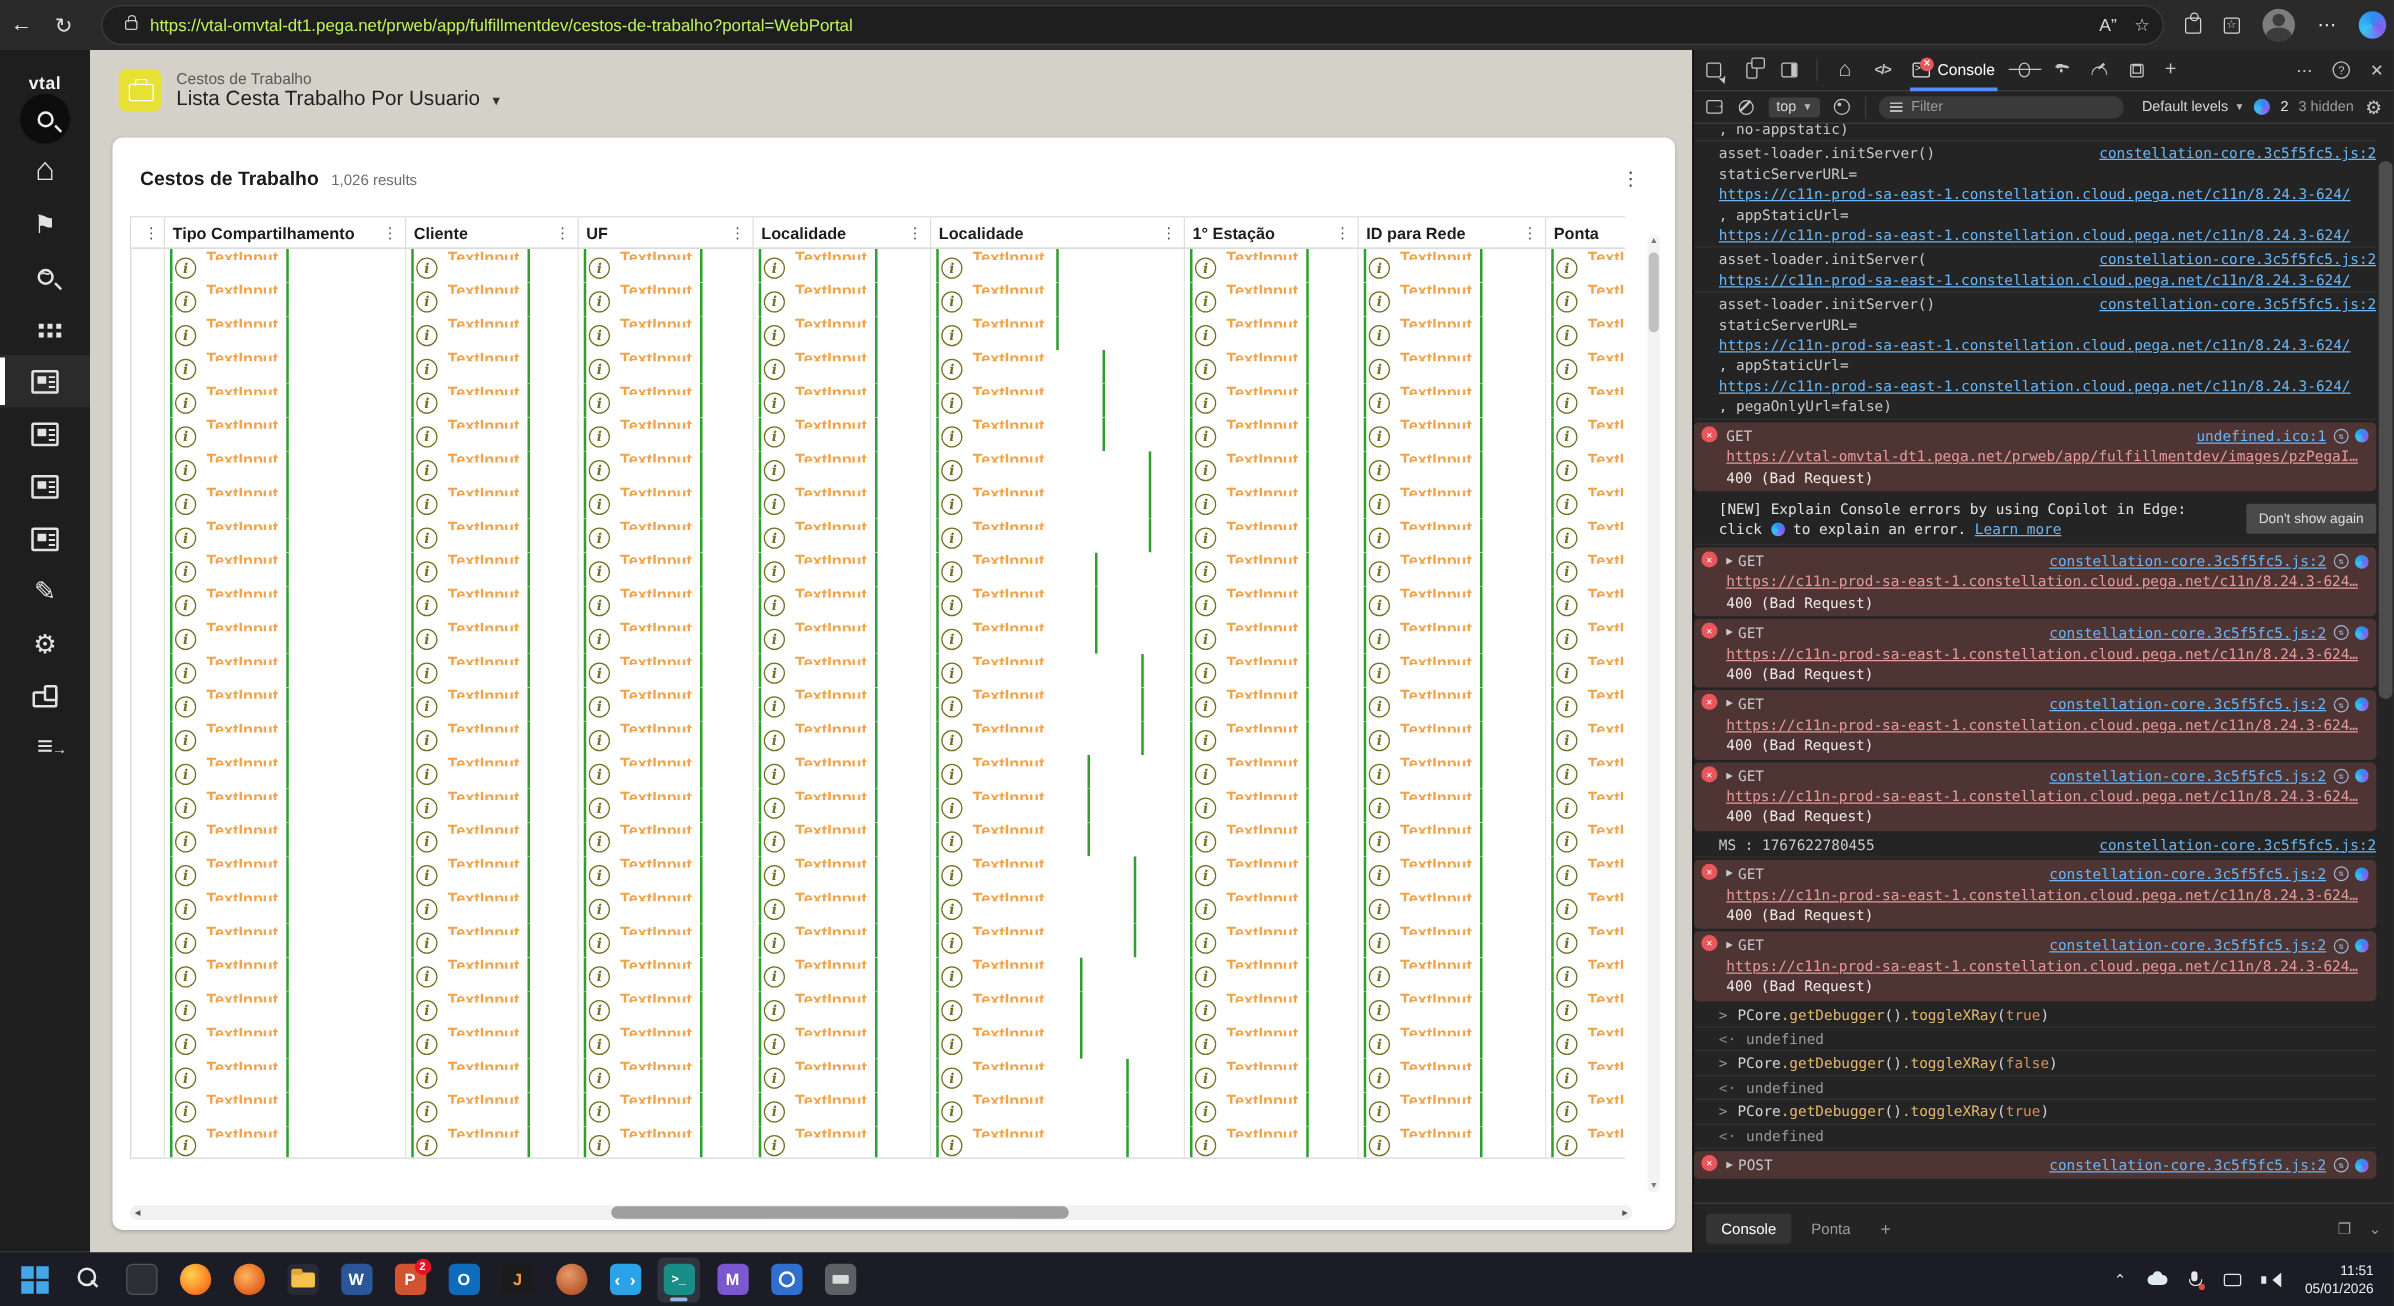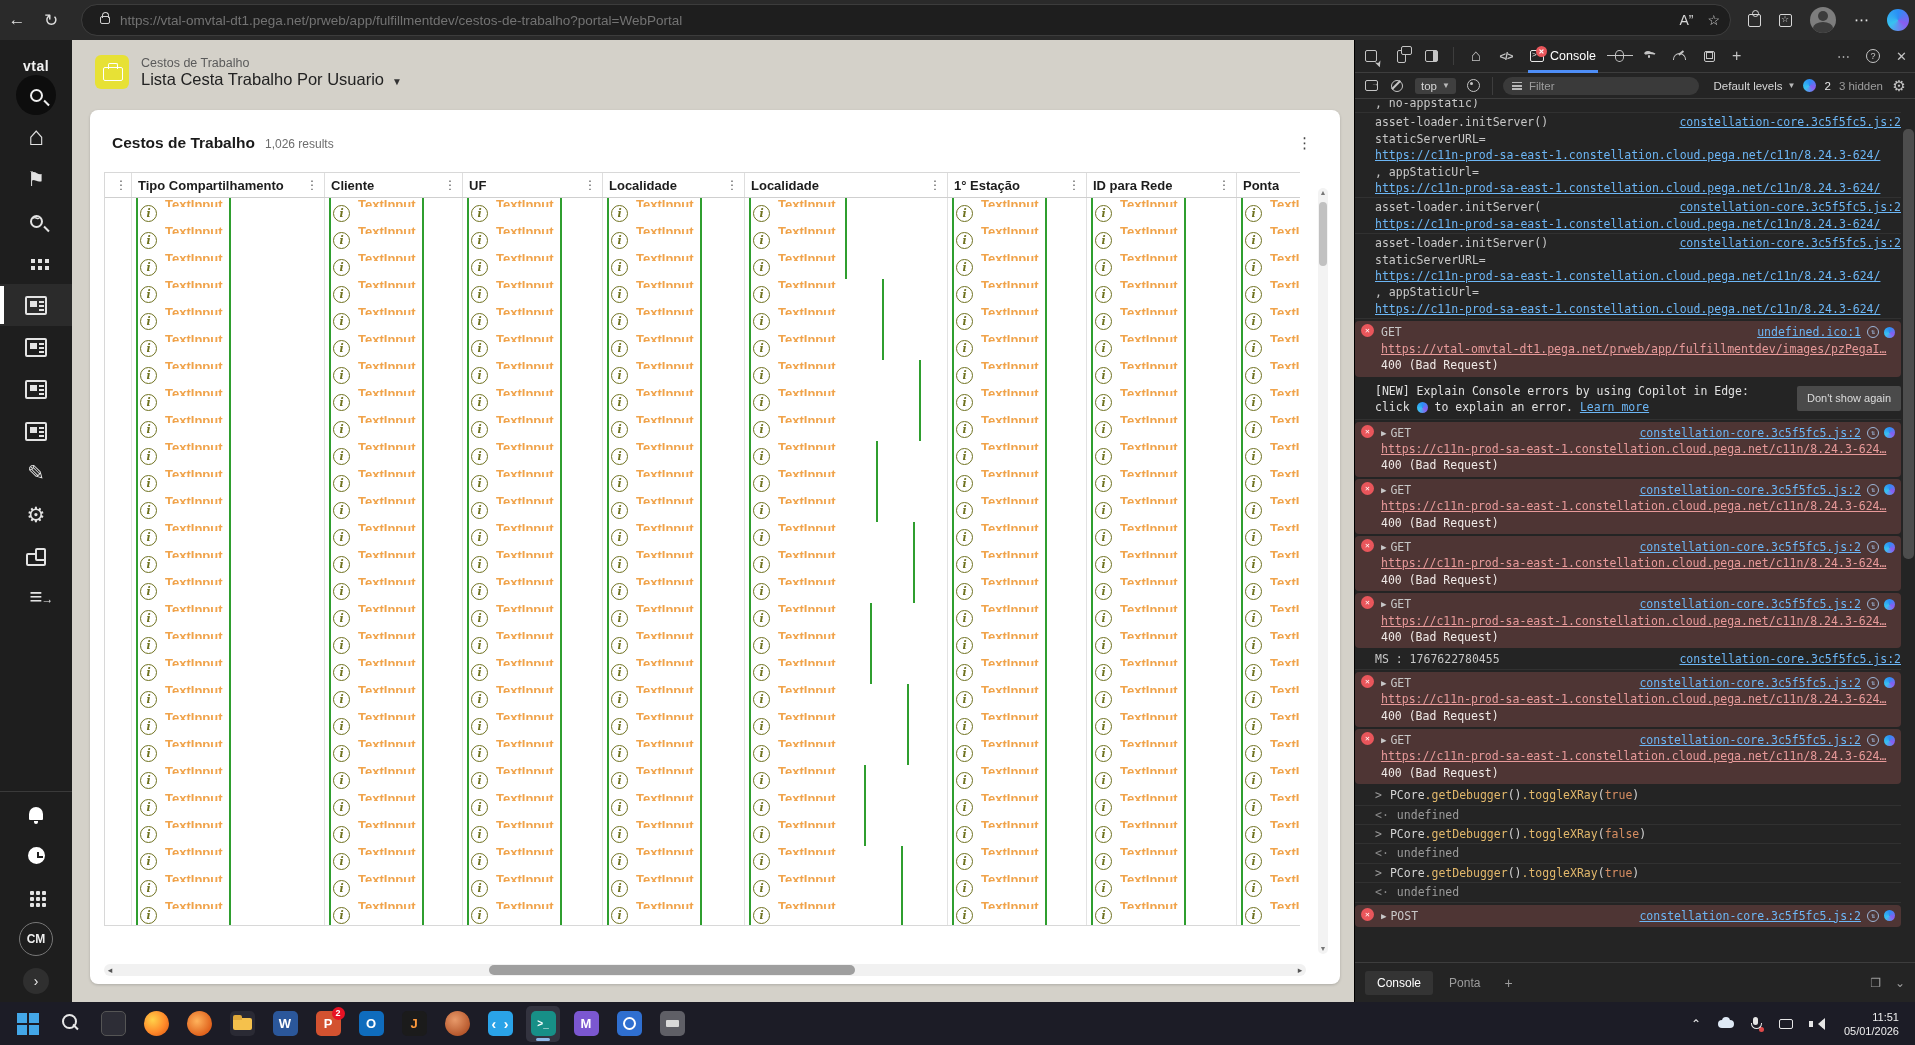--- a/index.html
+++ b/index.html
@@ -9,21 +9,21 @@
   
   #topbar{position:absolute;left:0;top:0;width:1915px;height:40px;background:#2a2a2a;
     display:flex;align-items:center;color:#e4e4e4}
   .nav-btn{width:34px;height:30px;display:flex;align-items:center;justify-content:center;
     font-size:17px;color:#dedede;border-radius:4px}
   #url-pill{height:30px;flex:0 0 1648px;margin-left:14px;background:#1e1e1e;border-radius:15px;
     display:flex;align-items:center;padding:0 10px;outline:1px solid #3c3c3c}
   .lock{width:10px;height:8px;border:1.5px solid #cfcfcf;border-radius:2px;position:relative;margin:0 10px 0 8px}
   .lock::before{content:"";position:absolute;left:1px;top:-5px;width:5px;height:5px;
     border:1.5px solid #cfcfcf;border-bottom:none;border-radius:4px 4px 0 0}
-  #url-text{font-size:13.5px;color:#737373;white-space:nowrap;overflow:hidden;flex:1}
+  #url-text{font-size:13.5px;color:#bef264;white-space:nowrap;overflow:hidden;flex:1}
   .pill-ic{margin-left:14px;font-size:14px;color:#d6d6d6}
   .tb-right{display:flex;align-items:center;gap:18px;margin-left:18px}
   .puzzle{width:13px;height:13px;border:1.6px solid #d6d6d6;border-radius:2px;position:relative}
   .puzzle::before{content:"";position:absolute;top:-5px;left:3px;width:5px;height:5px;border:1.6px solid #d6d6d6;border-radius:50%}
   .collections{width:13px;height:13px;border:1.6px solid #d6d6d6;border-radius:2px;position:relative}
   .collections::before{content:"☆";position:absolute;font-size:9px;left:1px;top:-1px;color:#d6d6d6}
   .avatar-browser{width:26px;height:26px;border-radius:50%;background:#7d7d7d;position:relative;overflow:hidden}
   .avatar-browser::before{content:"";position:absolute;left:8px;top:4px;width:10px;height:10px;border-radius:50%;background:#3c3c3c}
   .avatar-browser::after{content:"";position:absolute;left:3px;top:15px;width:20px;height:12px;border-radius:50% 50% 0 0;background:#3c3c3c}
   .copilot{width:22px;height:22px;border-radius:50%;background:conic-gradient(#2a8ff5,#8a5cf0,#38c3f0,#2a8ff5)}
@@ -306,37 +306,20 @@
       </div>
       <div class="sd-item">
         <span class="si ic-stamp"></span>
       </div>
       <div class="sd-item">
         <span class="si ic-queue"></span>
       </div>
     </div>
   <div id="sb-gap"></div>
   <div id="sb-div"></div>
-  <div id="sb-bottom">
-      <div class="sd-item">
-        <span class="si ic-bell"></span>
-      </div>
-      <div class="sd-item">
-        <span class="si ic-clock"></span>
-      </div>
-      <div class="sd-item">
-        <span class="si ic-waffle"></span>
-      </div>
-      <div class="sd-item">
-        <span class="si ic-avatar">CM</span>
-      </div>
-      <div class="sd-item">
-        <span class="si ic-expand">›</span>
-      </div>
-    </div>
 </div>
 
 <div id="main">
   <div id="app-header">
     <span id="case-tile"></span>
     <div>
       <div id="hdr-caption">Cestos de Trabalho</div>
       <div id="hdr-title"><span>Lista Cesta Trabalho Por Usuario</span><span id="hdr-caret">▼</span></div>
     </div>
   </div>
@@ -2293,20 +2276,23 @@
         </div>
         <div class="c-row">
           <span class="c-link">https://c11n-prod-sa-east-1.constellation.cloud.pega.net/c11n/8.24.3-624/</span>
         </div>
         <div class="c-row">
           <span class="c-txt">, appStaticUrl=</span>
         </div>
         <div class="c-row">
           <span class="c-link">https://c11n-prod-sa-east-1.constellation.cloud.pega.net/c11n/8.24.3-624/</span>
         </div>
+        <div class="c-row">
+          <span class="c-txt">, pegaOnlyUrl=false)</span>
+        </div>
       </div>
       <div class="c-entry c-error">
         <div class="c-row">
           <span class="err-ic">✕</span>
           <span class="c-txt">GET</span>
           <span style="margin-left: auto; display: flex;">
             <span class="c-src">undefined.ico:1</span>
             <span class="src-icons">
               <span class="ai-ic">⇅</span>
               <span class="cop-inline"></span>

